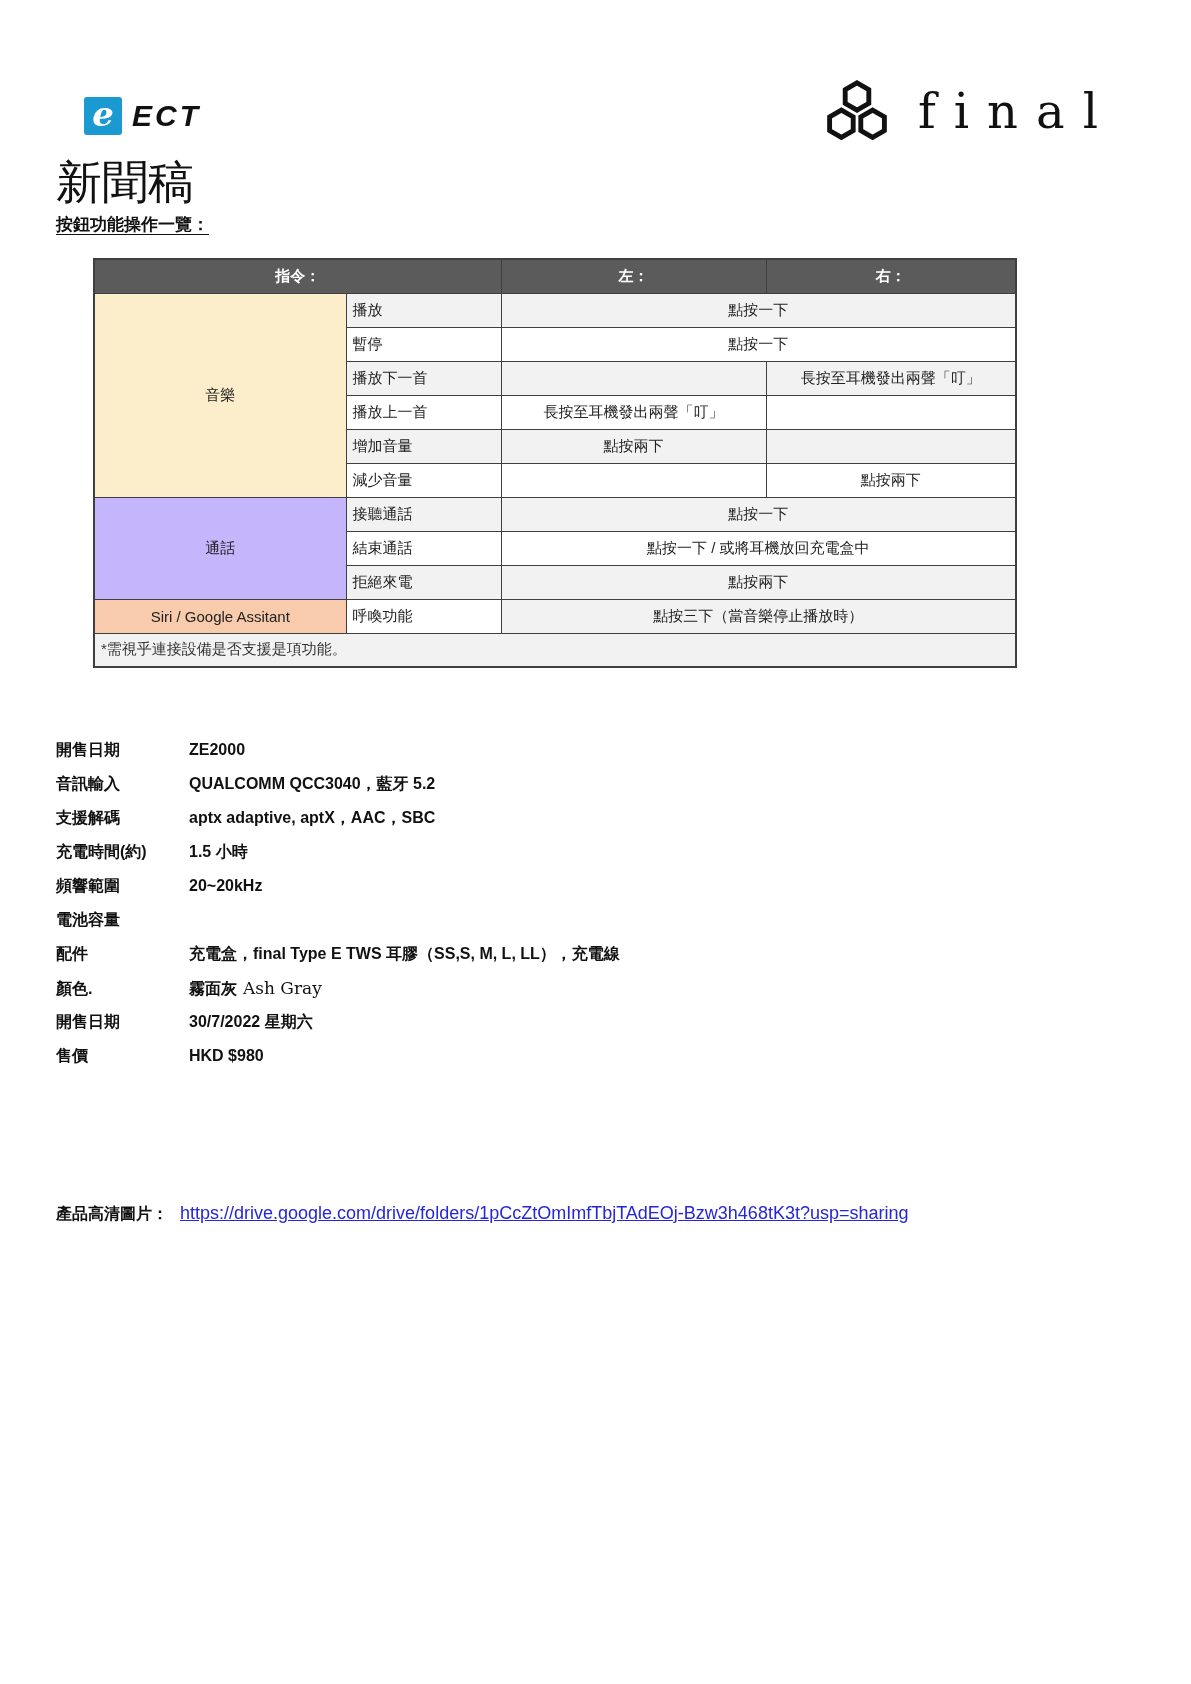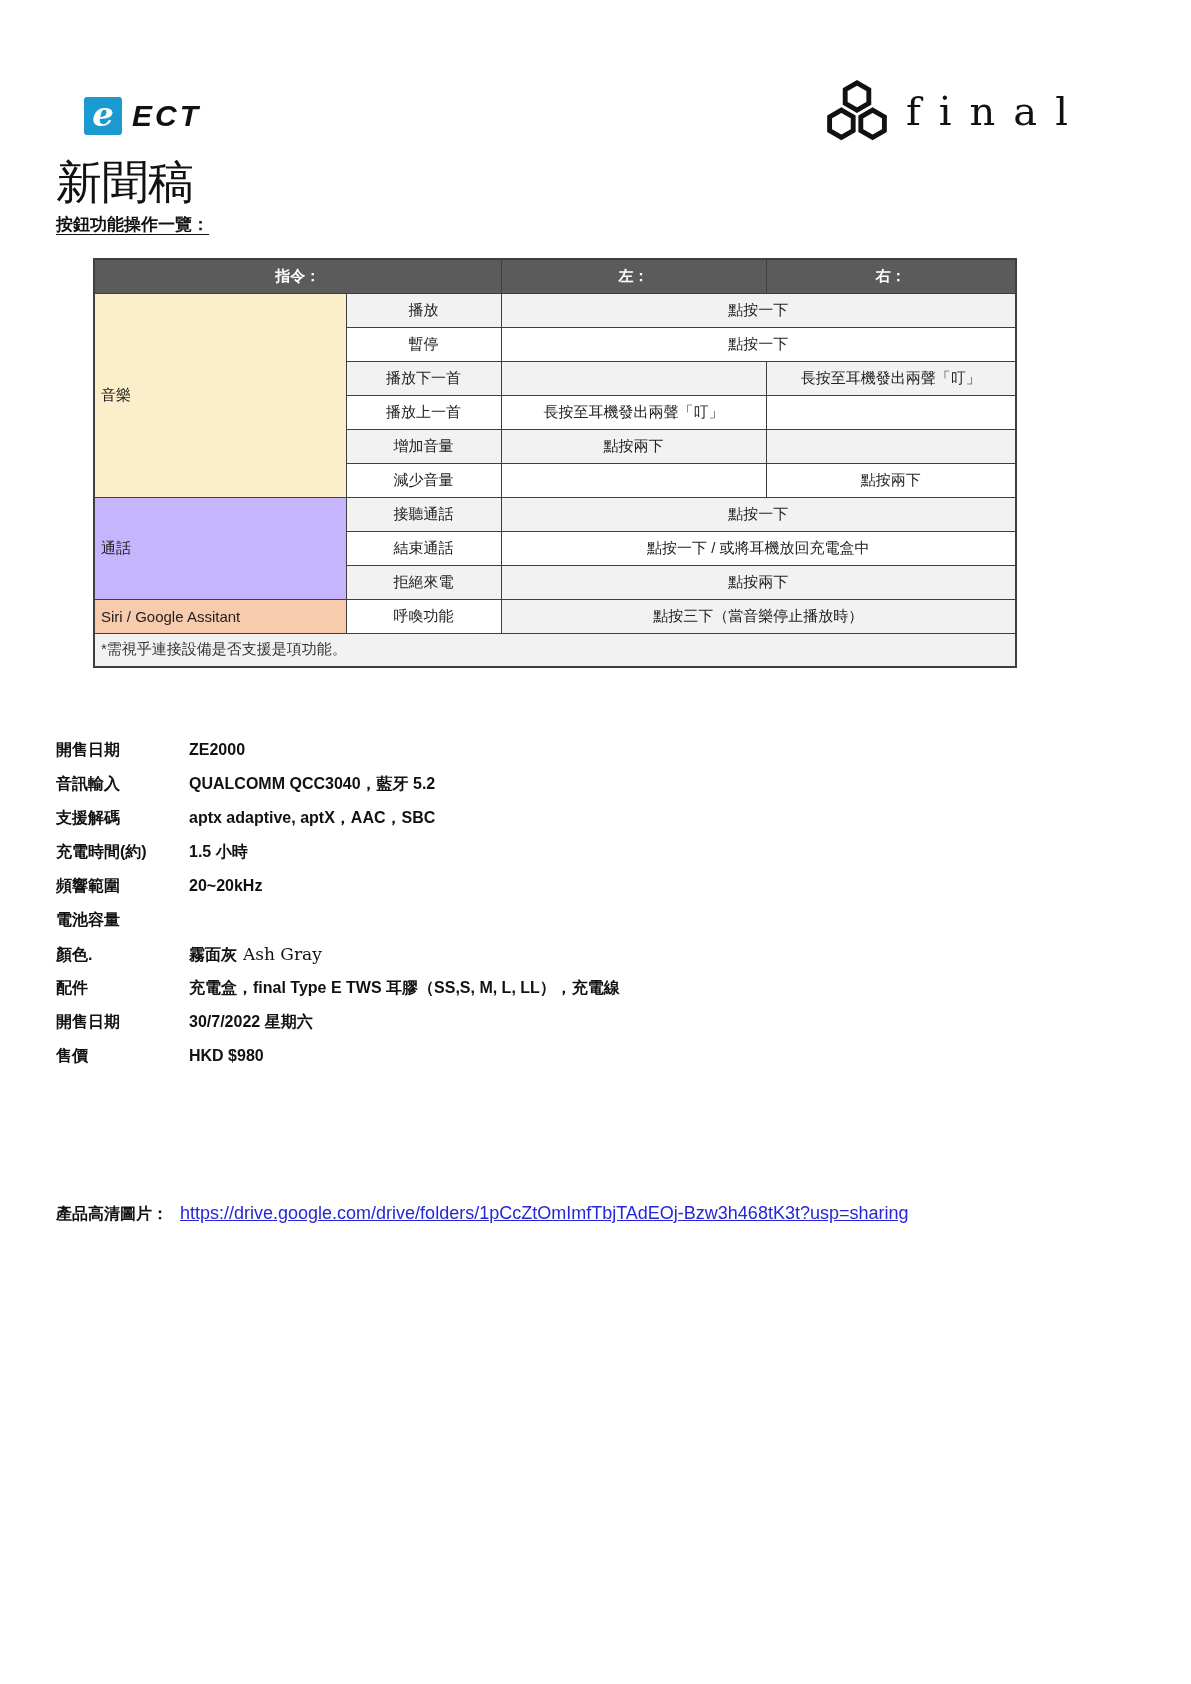--- a/index.html
+++ b/index.html
@@ -22,21 +22,21 @@
   }
   .ect-word {
     font-size:30px; font-weight:bold; font-style:italic; letter-spacing:3px;
     color:#111111; font-family:"Liberation Sans",sans-serif;
   }
 
   
   .final-logo { position:absolute; left:818px; top:76px; display:flex; align-items:center; }
   .final-word {
     font-family:"DejaVu Serif","Liberation Serif",serif;
-    font-size:40px; letter-spacing:18px; color:#111111; margin-left:10px;
+    font-size:48px; letter-spacing:18px; color:#111111; margin-left:22px;
     transform:translateY(-2px);
     text-align:right;
   }
 
   
   .doc-title {
     position:absolute; left:56px; top:152px;
     font-family:"DejaVu Serif","Liberation Serif",serif;
     font-size:46px; font-weight:normal; color:#111111;
   }
@@ -55,22 +55,22 @@
   .fn-table th, .fn-table td {
     border:1px solid #3f3f3f; height:34px; padding:2px 6px;
     overflow:hidden; white-space:nowrap;
   }
   .fn-table { border:2px solid #3f3f3f; }
   .fn-table th { color:#ffffff; font-weight:bold; text-align:center; }
   .col-cat   { width:252px; }
   .col-act   { width:155px; }
   .col-left  { width:265px; }
   .col-right { width:250px; }
-  .cat  { }
-  .action { text-align:center; }
+  .cat  { text-align:center; }
+  .action { text-align:left; }
   .val  { text-align:center; }
   .bg-gray  { background:#f2f2f2; }
   .bg-white { background:#ffffff; }
   .footnote-cell { text-align:left; font-size:15px; color:#333333; }
 
   
   .specs { position:absolute; left:56px; top:740px; }
   .spec-row { display:grid; grid-template-columns:133px auto; align-items:baseline; height:34px; }
   .spec-label { font-size:16px; font-weight:bold; color:#111111; }
   .spec-value { font-size:16px; font-weight:bold; color:#111111; }
@@ -192,26 +192,26 @@
     <span class="spec-value">1.5 小時</span>
   </div>
   <div class="spec-row">
     <span class="spec-label">頻響範圍</span>
     <span class="spec-value">20~20kHz</span>
   </div>
   <div class="spec-row">
     <span class="spec-label">電池容量</span>
   </div>
   <div class="spec-row">
+    <span class="spec-label">配件</span>
+    <span class="spec-value">充電盒，final Type E TWS 耳膠（SS,S, M, L, LL），充電線</span>
+  </div>
+  <div class="spec-row">
     <span class="spec-label">顏色.</span>
     <span class="spec-value"><span>霧面灰</span><span class="spec-suffix">Ash Gray</span></span>
-  </div>
-  <div class="spec-row">
-    <span class="spec-label">配件</span>
-    <span class="spec-value">充電盒，final Type E TWS 耳膠（SS,S, M, L, LL），充電線</span>
   </div>
   <div class="spec-row">
     <span class="spec-label">開售日期</span>
     <span class="spec-value">30/7/2022 星期六</span>
   </div>
   <div class="spec-row">
     <span class="spec-label">售價</span>
     <span class="spec-value">HKD $980</span>
   </div>
 </div>

